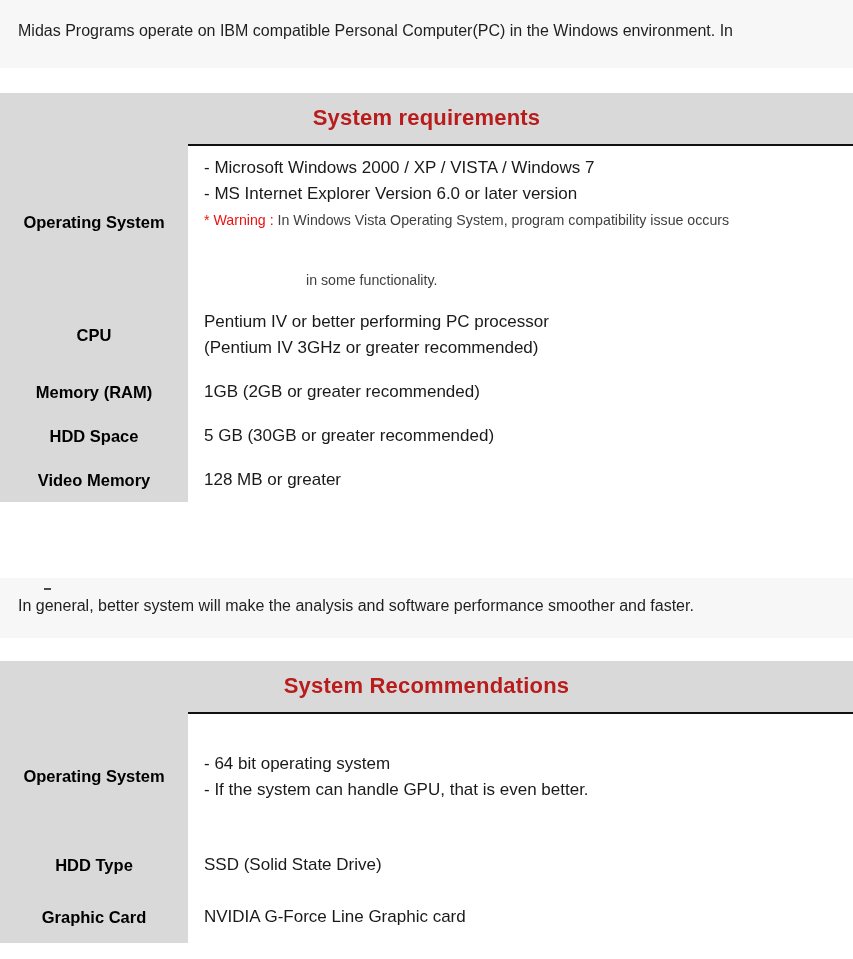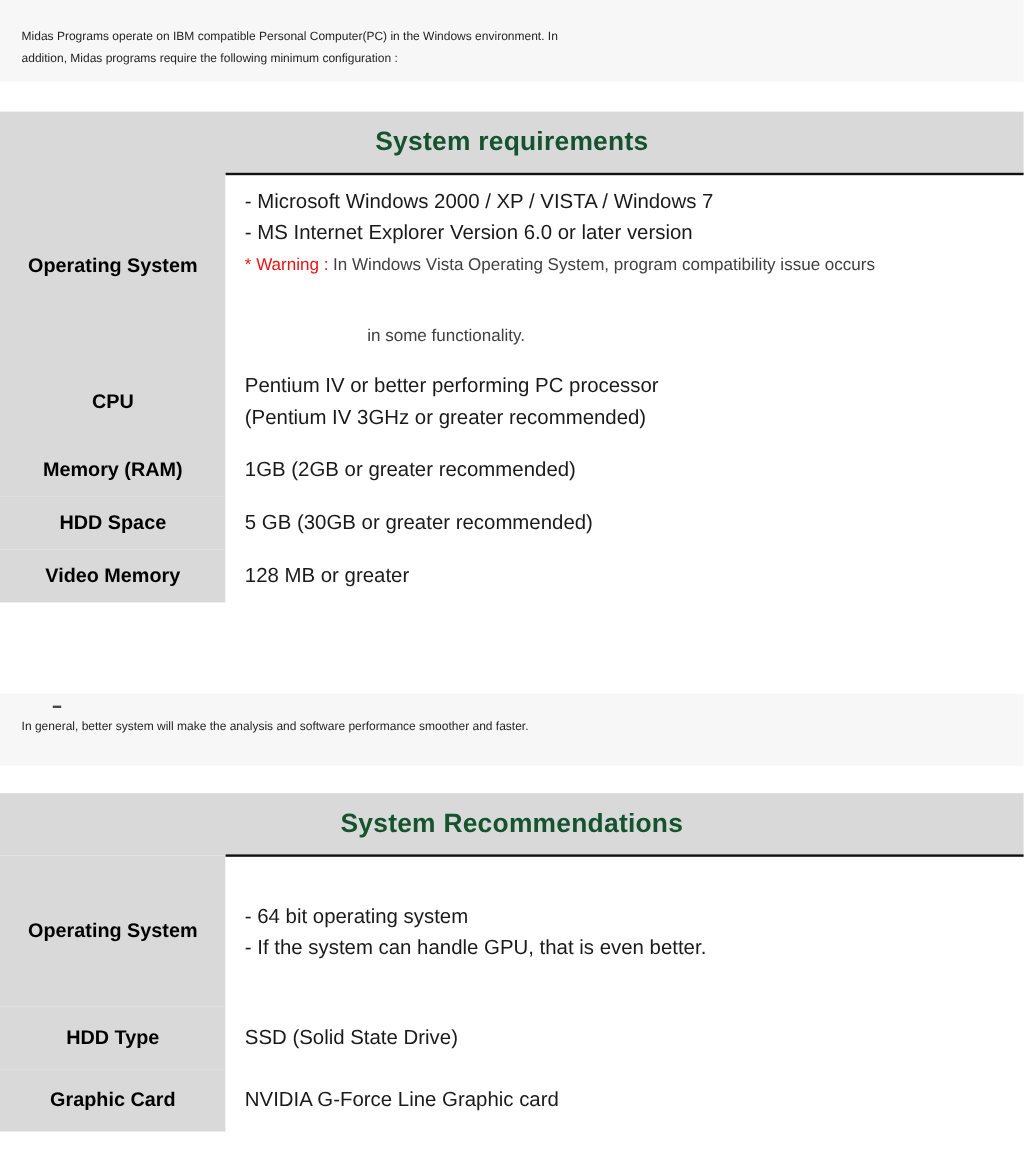--- a/index.html
+++ b/index.html
@@ -17,21 +17,21 @@
   }
 
   
   .note-block {
     background: #f7f7f7;
     width: 853px;
     box-sizing: border-box;
     padding: 0 18px;
   }
   .note-block .note-line {
-    font-size: 10px;
+    font-size: 16px;
     line-height: 19px;
     color: #1f1f1f;
     white-space: pre-wrap;
   }
 
   #intro-note {
     position: absolute;
     left: 0;
     top: 0;
     height: 68px;
@@ -66,21 +66,21 @@
   #table-system-recommendations { top: 661px; }
 
   .req-table col.c-label { width: 188px; }
   .req-table col.c-value { width: 665px; }
 
   .table-title {
     background: #d9d9d9;
     text-align: center;
     font-size: 22px;
     font-weight: bold;
-    color: #14532d;
+    color: #b91c1c;
     padding: 12px 0 13px 0;
     border: none;
     letter-spacing: 0.2px;
   }
 
   .req-table td {
     vertical-align: middle;
     border: none;
   }
 
@@ -128,21 +128,20 @@
   .r-one  { height: 44px; }
   .r-two  { height: 64px; }
   .r-os2  { height: 126px; }
   .r-one2 { height: 52px; margin-left: 32px; }
 </style>
 </head>
 <body>
 
 <div class="note-block" id="intro-note">
   <div class="note-line">Midas Programs operate on IBM compatible Personal Computer(PC) in the Windows environment. In</div>
-  <div class="note-line">addition, Midas programs require the following minimum configuration :</div>
 </div>
 
 <table class="req-table" id="table-system-requirements">
   <colgroup>
       <col class="c-label">
       <col class="c-value">
     </colgroup>
   <tbody>
     <tr>
       <td class="table-title" colspan="2">System requirements</td>

